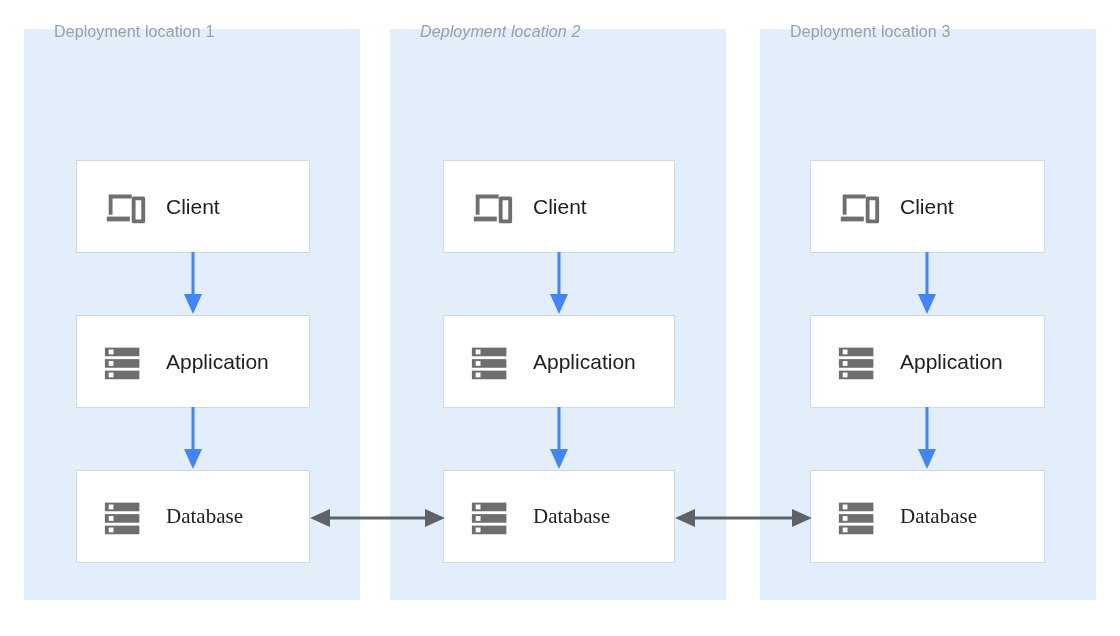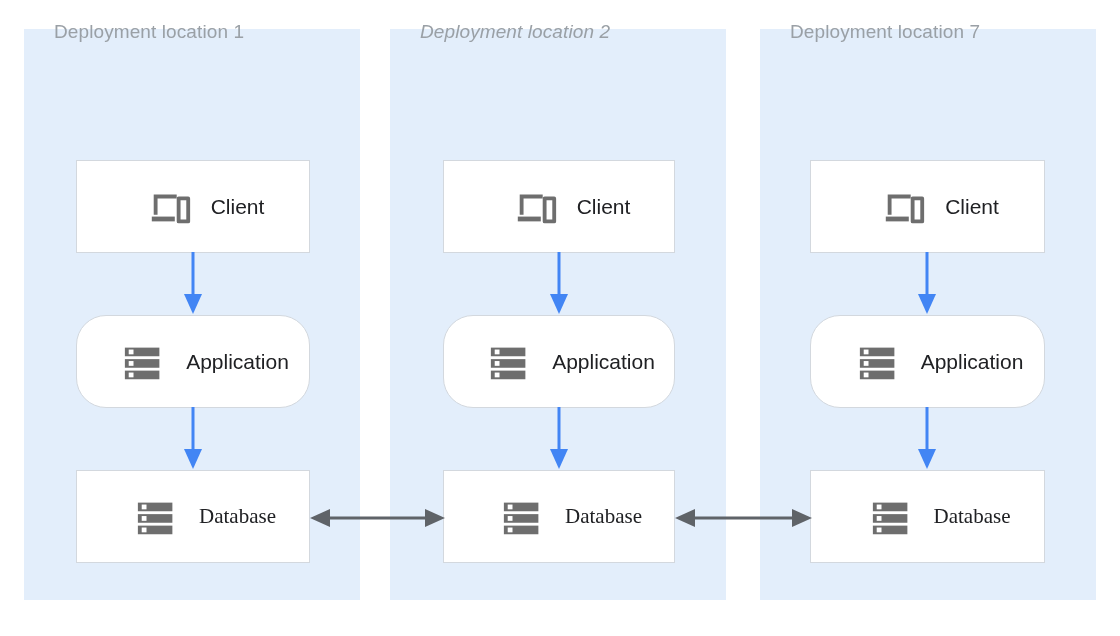--- a/index.html
+++ b/index.html
@@ -30,36 +30,35 @@
     background: #e3eefb;
   }
   .panel-1 { left: 24px;  width: 336px; }
   .panel-2 { left: 390px; width: 336px; }
   .panel-3 { left: 760px; width: 336px; }
 
   .panel-title {
     position: absolute;
     top: 20px;
     left: 30px;
-    font-size: 19px;
+    font-size: 16px;
     line-height: 24px;
     color: #9aa0a6;
     letter-spacing: 0.1px;
     white-space: nowrap;
   }
 
   .node {
     position: absolute;
     height: 93px;
     background: #ffffff;
     border: 1px solid #d3d8de;
     box-sizing: border-box;
     display: flex;
     align-items: center;
-    justify-content: center;
   }
   .node .icon {
     width: 46px;
     height: 46px;
     margin-left: 25px;
     flex: 0 0 auto;
     display: block;
   }
   .node .node-label {
     margin-left: 18px;
@@ -67,21 +66,21 @@
     color: #202124;
     white-space: nowrap;
   }
 
   
   .col-1 .node { left: 76px;  width: 234px; }
   .col-2 .node { left: 443px; width: 232px; }
   .col-3 .node { left: 810px; width: 235px; }
 
   .row-client { top: 160px; }
-  .row-app    { top: 315px; border-radius: 30px; }
+  .row-app    { top: 315px; }
   .row-db     { top: 470px; font-family: Liberation Serif, serif; }
 
   .v-arrow {
     position: absolute;
     width: 24px;
     height: 64px;
   }
   .va-1 { left: 181px; }
   .va-2 { left: 547px; }
   .va-3 { left: 915px; }
@@ -102,21 +101,21 @@
 <div id="diagram">
 
   <div class="panel panel-1"></div>
 
   <div class="panel panel-2"></div>
 
   <div class="panel panel-3"></div>
 
   <div class="panel-title" style="left:54px;">Deployment location 1</div>
   <div class="panel-title" style="left:420px;font-style:italic;">Deployment location 2</div>
-  <div class="panel-title" style="left:790px;">Deployment location 7</div>
+  <div class="panel-title" style="left:790px;">Deployment location 3</div>
 
   <div class="col-1">
     <div class="node row-client">
       <svg class="icon" viewBox="0 0 48 48">
         <path fill="#6e6e6e" d="M7 11 h24 v4 H11 v17 H7 Z"></path>
         <rect x="5" y="34" width="24" height="5" fill="#6e6e6e"></rect>
         <path fill="#6e6e6e" d="M33 13 h10 a2 2 0 0 1 2 2 v24 a2 2 0 0 1 -2 2 h-10 a2 2 0 0 1 -2 -2 v-24 a2 2 0 0 1 2 -2 Z M35 17 v20 h6 v-20 Z"></path>
       </svg>
       <span class="node-label">Client</span>
     </div>

